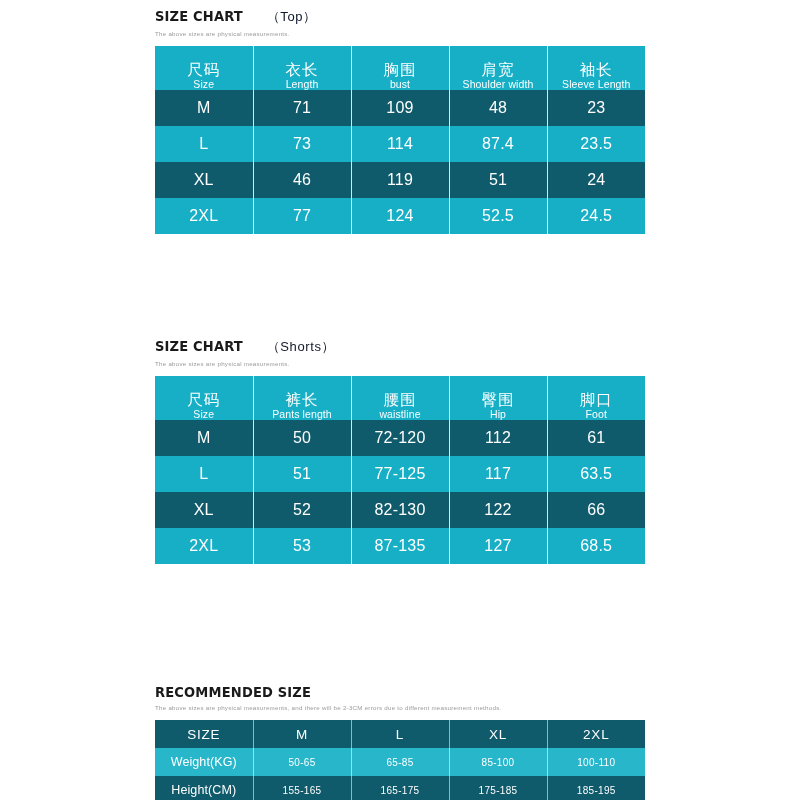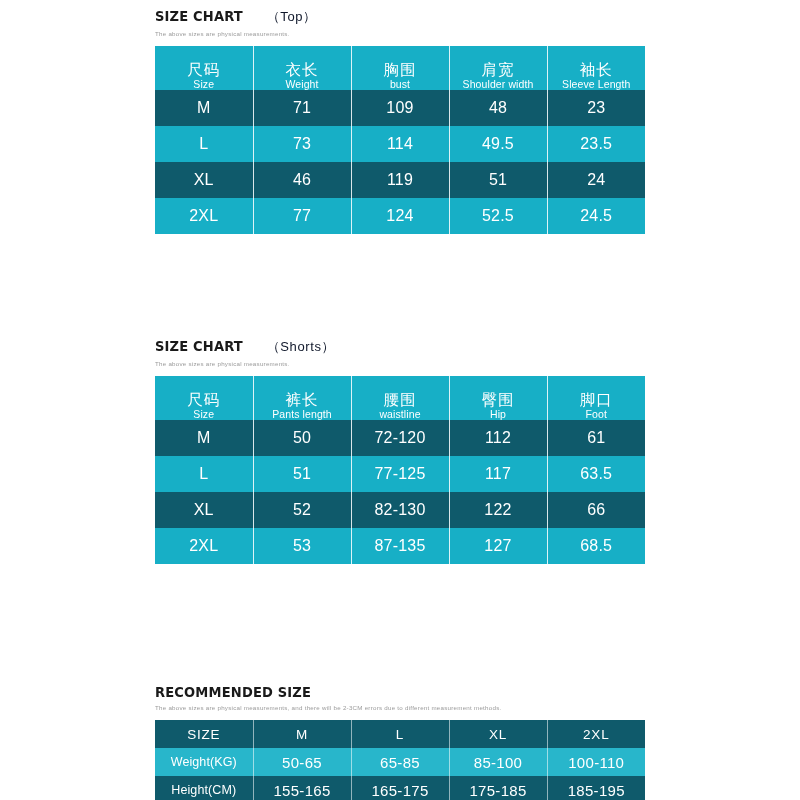--- a/index.html
+++ b/index.html
@@ -119,21 +119,21 @@
     table-layout: fixed;
     margin-top: 9px;
   }
   table.rec-table td, table.rec-table th {
     padding: 0;
     text-align: center;
     vertical-align: middle;
     color: #ffffff;
     font-weight: 400;
     height: 28px;
-    font-size: 15px;
+    font-size: 10px;
     font-family: "Liberation Sans", sans-serif;
     letter-spacing: 0.3px;
     border-right: 1px solid rgba(255,255,255,0.55);
   }
   table.rec-table td:last-child, table.rec-table th:last-child {
     border-right: none;
   }
   table.rec-table tr.row-dark td,
   table.rec-table tr.row-dark th { background: #0F5A6B; }
   table.rec-table tr.row-light td,
@@ -161,21 +161,21 @@
 
     <table class="size-table">
       <thead>
         <tr>
           <th class="hdr">
             <span class="cn">尺码</span>
             <span class="en">Size</span>
           </th>
           <th class="hdr">
             <span class="cn">衣长</span>
-            <span class="en">Weight</span>
+            <span class="en">Length</span>
           </th>
           <th class="hdr">
             <span class="cn">胸围</span>
             <span class="en">bust</span>
           </th>
           <th class="hdr">
             <span class="cn">肩宽</span>
             <span class="en">Shoulder width</span>
           </th>
           <th class="hdr">
@@ -189,21 +189,21 @@
           <td>M</td>
           <td>71</td>
           <td>109</td>
           <td>48</td>
           <td>23</td>
         </tr>
         <tr class="row-light">
           <td>L</td>
           <td>73</td>
           <td>114</td>
-          <td>49.5</td>
+          <td>87.4</td>
           <td>23.5</td>
         </tr>
         <tr class="row-dark">
           <td>XL</td>
           <td>46</td>
           <td>119</td>
           <td>51</td>
           <td>24</td>
         </tr>
         <tr class="row-light">

